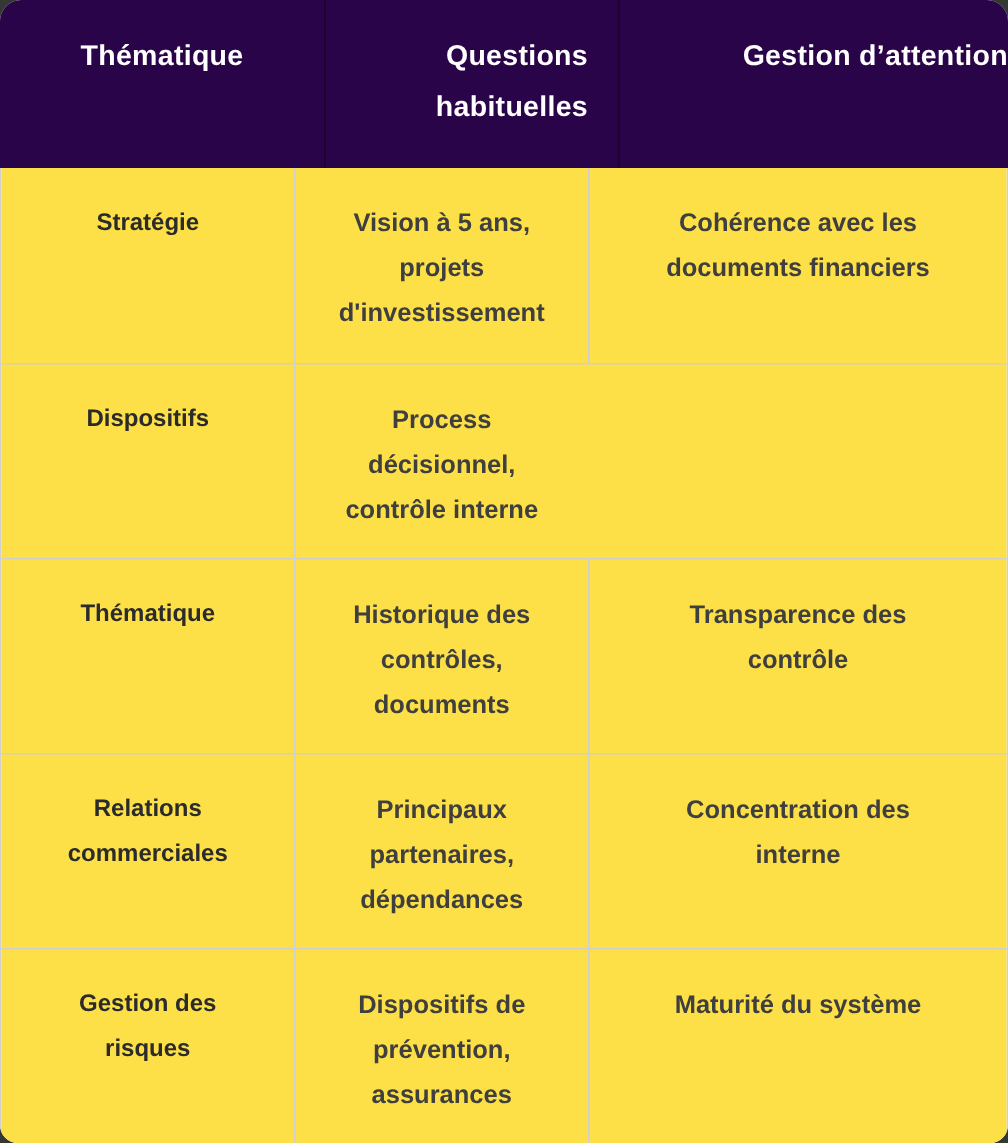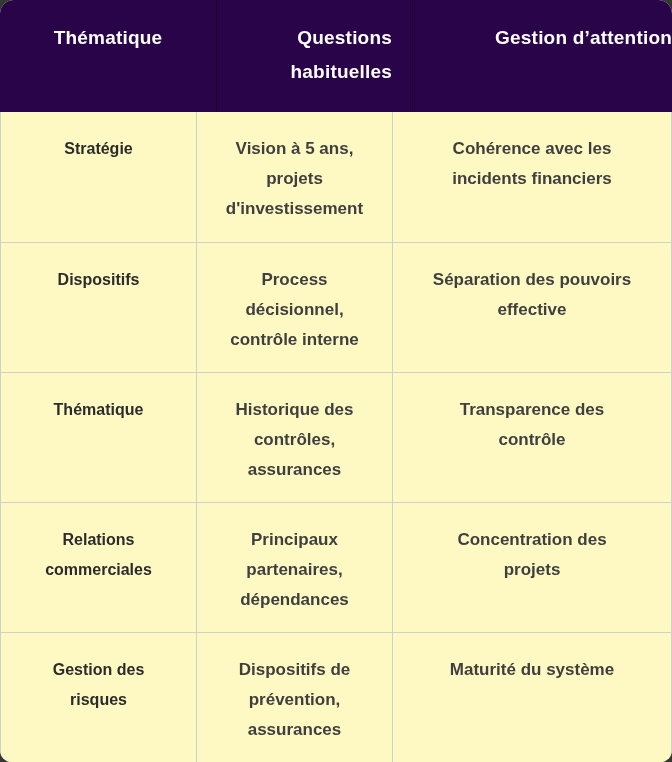--- a/index.html
+++ b/index.html
@@ -49,21 +49,21 @@
     height: 650px;
     border-left: 1px solid var(--grid-border);
     border-right: 1px solid var(--grid-border);
     border-bottom: 1px solid var(--grid-border);
     border-radius: 0 0 12px 12px;
   }
   .tr {
     display: grid;
     grid-template-columns: 195px 196px 279px;
     height: 130px;
-    background: #fef9c3;
+    background: #fde047;
   }
   .tr + .tr {
     border-top: 1px solid var(--grid-border);
   }
   .td {
     text-align: center;
     padding: 22px 8px 0 8px;
     line-height: 30px;
     white-space: pre-line;
     font-weight: bold;
@@ -94,49 +94,47 @@
   </div>
 
   <div class="tbody">
 
     <div class="tr">
       <div class="td theme">Stratégie</div>
       <div class="td body-cell">Vision à 5 ans,
 projets
 d'investissement</div>
       <div class="td body-cell">Cohérence avec les
-incidents financiers</div>
+documents financiers</div>
     </div>
 
     <div class="tr">
       <div class="td theme">Dispositifs</div>
       <div class="td body-cell">Process
 décisionnel,
 contrôle interne</div>
-      <div class="td body-cell">Séparation des pouvoirs
-effective</div>
     </div>
 
     <div class="tr">
       <div class="td theme">Thématique</div>
       <div class="td body-cell">Historique des
 contrôles,
-assurances</div>
+documents</div>
       <div class="td body-cell">Transparence des
 contrôle</div>
     </div>
 
     <div class="tr">
       <div class="td theme">Relations
 commerciales</div>
       <div class="td body-cell">Principaux
 partenaires,
 dépendances</div>
       <div class="td body-cell">Concentration des
-projets</div>
+interne</div>
     </div>
 
     <div class="tr">
       <div class="td theme">Gestion des
 risques</div>
       <div class="td body-cell">Dispositifs de
 prévention,
 assurances</div>
       <div class="td body-cell">Maturité du système</div>
     </div>

